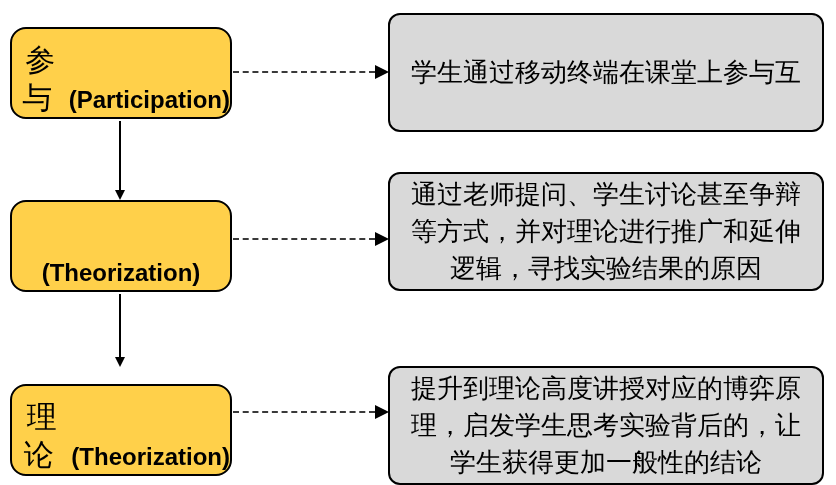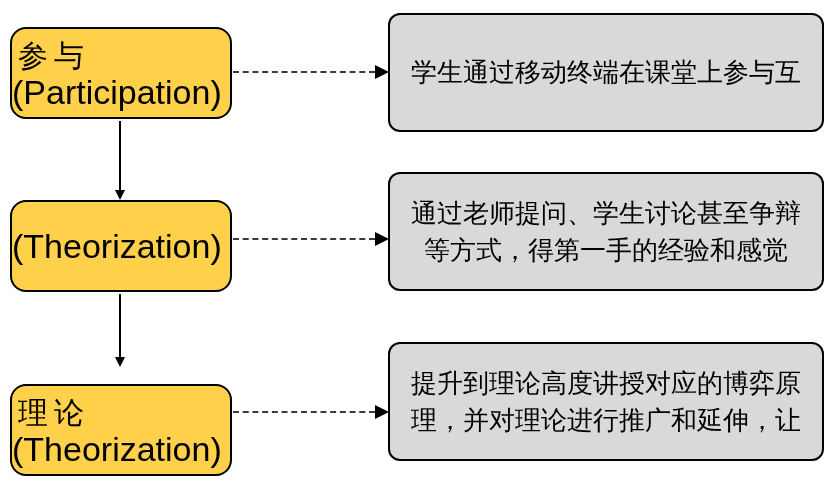--- a/index.html
+++ b/index.html
@@ -19,35 +19,35 @@
   
   .stage {
     position: absolute;
     left: 10px;
     width: 218px;
     height: 88px;
     background: #FFD04A;
     border: 2px solid #000000;
     border-radius: 16px;
     display: flex;
-    flex-direction: column;
-    align-items: flex-start;
+    align-items: flex-end;
     justify-content: center;
     text-align: center;
     color: #000000;
   }
   .stage .zh {
     font-size: 30px;
     line-height: 38px;
     letter-spacing: 6px;
     text-indent: 6px; 
   }
   .stage .en {
-    font-size: 34px;
+    font-size: 24px;
     line-height: 34px;
+    font-weight: bold;
   }
   .stage-1 { top: 27px; }
   .stage-2 { top: 200px; }
   .stage-3 { top: 384px; }
 
   
   .desc {
     position: absolute;
     left: 388px;
     width: 432px;
@@ -60,21 +60,21 @@
     align-items: center;
     justify-content: center;
     text-align: center;
     color: #000000;
     font-family: "Liberation Serif", serif;
     font-size: 26px;
     line-height: 37px;
   }
   .desc-1 { top: 13px; }
   .desc-2 { top: 172px; }
-  .desc-3 { top: 342px; }
+  .desc-3 { top: 366px; }
 
   
   .varrow {
     position: absolute;
     left: 119px;
     width: 0;
     border-left: 2px solid #000000;
   }
   .varrow::after {
     content: "";
@@ -131,26 +131,28 @@
     <div class="zh">理论</div>
     <div class="en">(Theorization)</div>
   </div>
 
   <div class="desc desc-1">
     <div>学生通过移动终端在课堂上参与互</div>
   </div>
 
   <div class="desc desc-2">
     <div>通过老师提问、学生讨论甚至争辩</div>
-    <div>等方式，得第一手的经验和感觉</div>
+    <div>等方式，并对理论进行推广和延伸</div>
+    <div>逻辑，寻找实验结果的原因</div>
   </div>
 
   <div class="desc desc-3">
     <div>提升到理论高度讲授对应的博弈原</div>
-    <div>理，并对理论进行推广和延伸，让</div>
+    <div>理，启发学生思考实验背后的，让</div>
+    <div>学生获得更加一般性的结论</div>
   </div>
 
   <div class="varrow varrow-1"></div>
   <div class="varrow varrow-2"></div>
 
   <div class="harrow harrow-1"></div>
   <div class="harrow harrow-2"></div>
   <div class="harrow harrow-3"></div>
 
 </div>

